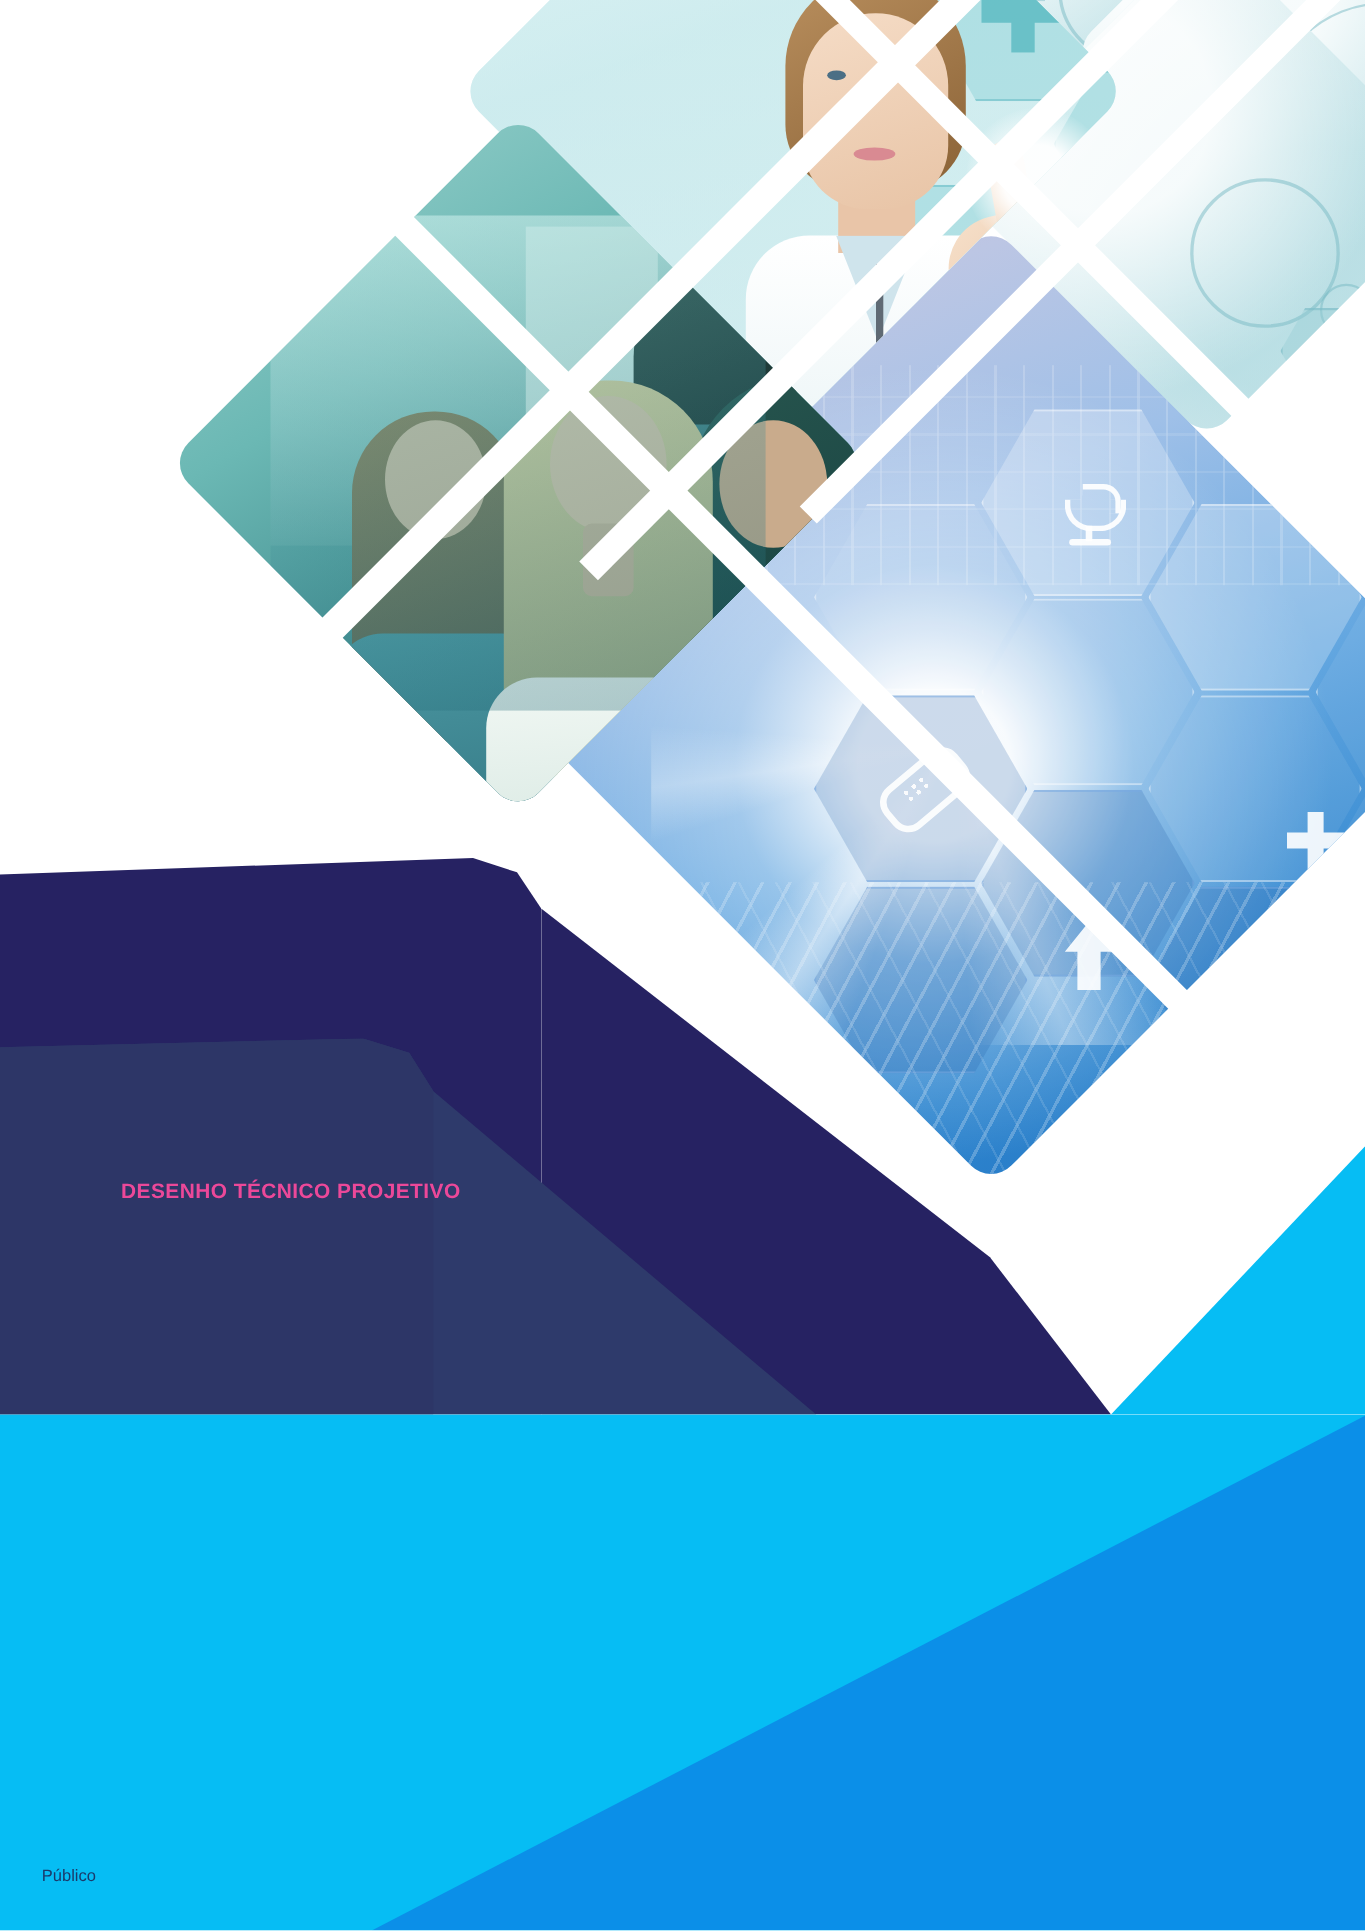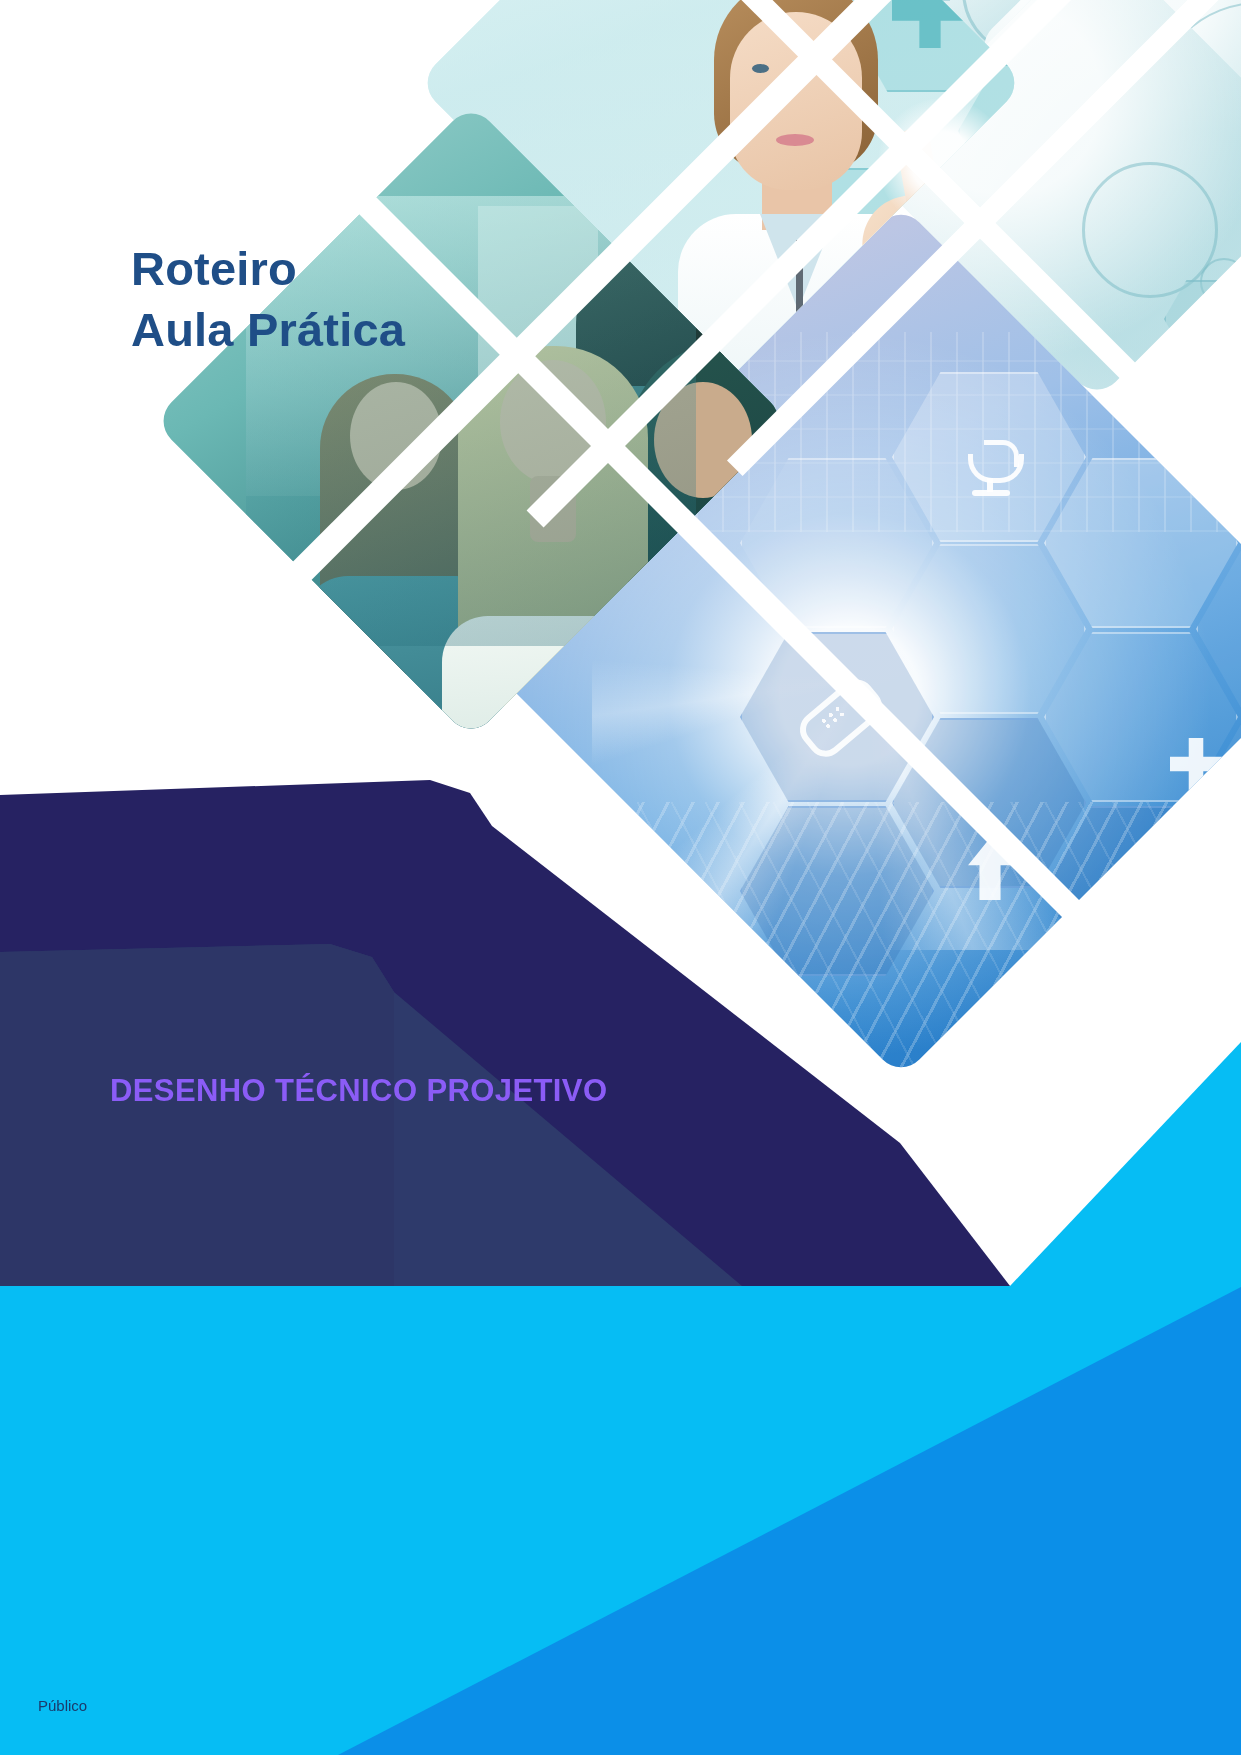--- a/index.html
+++ b/index.html
@@ -365,23 +365,23 @@
     font-size: 47px;
     font-weight: bold;
     line-height: 1.30;
     color: #1f4e87;
     letter-spacing: .2px;
     white-space: pre-line;
   }
   .subtitle {
     position: absolute;
     left: 110px; top: 1073px;
-    font-size: 31px;
+    font-size: 19px;
     font-weight: bold;
-    color: #8b5cf6;
+    color: #ec4899;
     letter-spacing: .4px;
   }
   .footer-label {
     position: absolute;
     left: 38px; top: 1697px;
     font-size: 15px;
     color: #1b3a6b;
   }
 </style>
 </head>
@@ -519,20 +519,18 @@
     <div class="navy-dark"></div>
     <div class="navy-right"></div>
     <div class="navy-light"></div>
     <div class="navy-mid"></div>
   </div>
 
   <div class="cyan-up"></div>
   <div class="cyan-base"></div>
   <div class="cyan-wedge"></div>
 
-  <div class="title">Roteiro
-Aula Prática</div>
 
   <div class="subtitle">DESENHO TÉCNICO PROJETIVO</div>
 
   <div class="footer-label">Público</div>
 
 </div>
 
 </body></html>

